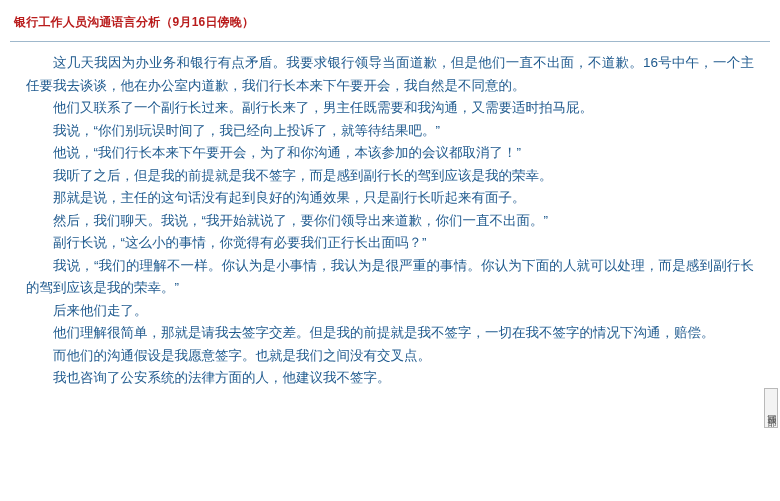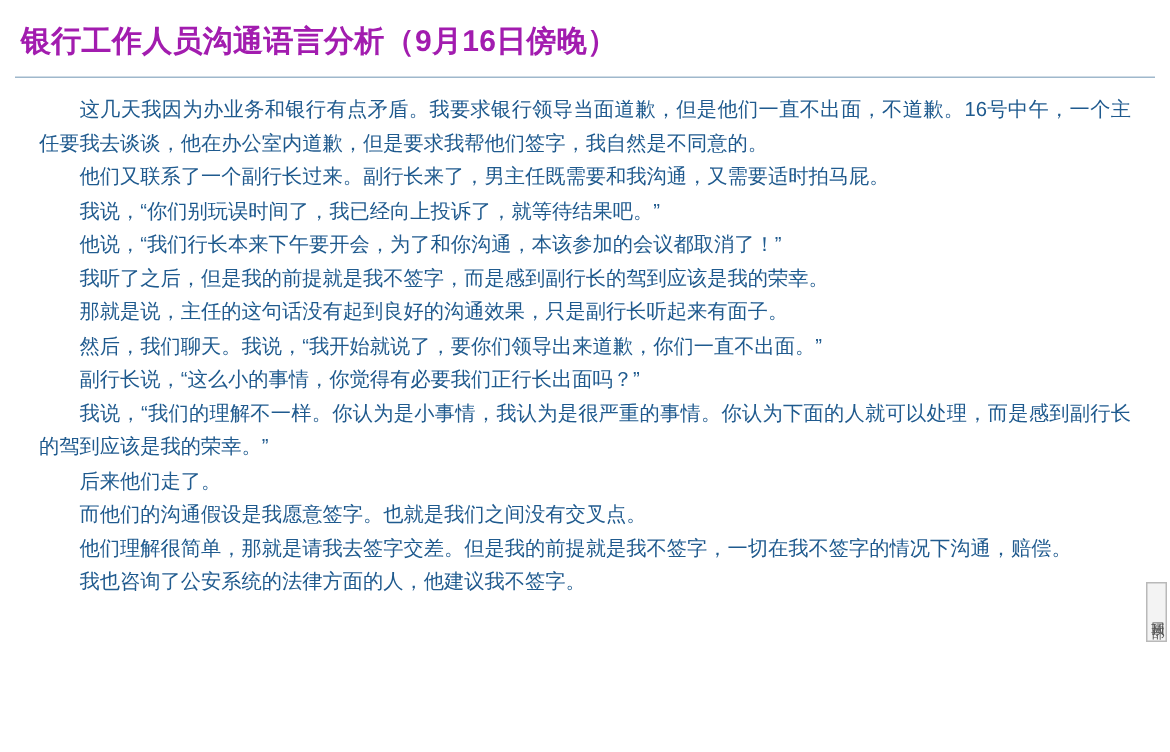--- a/index.html
+++ b/index.html
@@ -19,23 +19,23 @@
     position: relative;
     width: 780px;
     height: 501px;
     box-sizing: border-box;
     background: #ffffff;
   }
   .title-bar {
     padding: 14px 0 6px 14px;
   }
   .title {
-    font-size: 20px;
+    font-size: 12px;
     font-weight: bold;
-    color: #a21caf;
+    color: #b91c1c;
     letter-spacing: 0.2px;
     white-space: nowrap;
   }
   .rule {
     border: 0;
     border-top: 1px solid #9fb8cc;
     margin: 4px 10px 0 10px;
     height: 0;
   }
   .article {
@@ -73,30 +73,30 @@
 <body>
 
 <div class="page">
 
   <div class="title-bar">
     <div class="title">银行工作人员沟通语言分析（9月16日傍晚）</div>
   </div>
   <hr class="rule">
 
   <div class="article">
-    <p class="para">这几天我因为办业务和银行有点矛盾。我要求银行领导当面道歉，但是他们一直不出面，不道歉。16号中午，一个主任要我去谈谈，他在办公室内道歉，但是要求我帮他们签字，我自然是不同意的。</p>
+    <p class="para">这几天我因为办业务和银行有点矛盾。我要求银行领导当面道歉，但是他们一直不出面，不道歉。16号中午，一个主任要我去谈谈，他在办公室内道歉，我们行长本来下午要开会，我自然是不同意的。</p>
     <p class="para">他们又联系了一个副行长过来。副行长来了，男主任既需要和我沟通，又需要适时拍马屁。</p>
     <p class="para">我说，“你们别玩误时间了，我已经向上投诉了，就等待结果吧。”</p>
     <p class="para">他说，“我们行长本来下午要开会，为了和你沟通，本该参加的会议都取消了！”</p>
     <p class="para">我听了之后，但是我的前提就是我不签字，而是感到副行长的驾到应该是我的荣幸。</p>
     <p class="para">那就是说，主任的这句话没有起到良好的沟通效果，只是副行长听起来有面子。</p>
     <p class="para">然后，我们聊天。我说，“我开始就说了，要你们领导出来道歉，你们一直不出面。”</p>
     <p class="para">副行长说，“这么小的事情，你觉得有必要我们正行长出面吗？”</p>
     <p class="para">我说，“我们的理解不一样。你认为是小事情，我认为是很严重的事情。你认为下面的人就可以处理，而是感到副行长的驾到应该是我的荣幸。”</p>
     <p class="para">后来他们走了。</p>
+    <p class="para">他们理解很简单，那就是请我去签字交差。但是我的前提就是我不签字，一切在我不签字的情况下沟通，赔偿。</p>
     <p class="para">而他们的沟通假设是我愿意签字。也就是我们之间没有交叉点。</p>
-    <p class="para">他们理解很简单，那就是请我去签字交差。但是我的前提就是我不签字，一切在我不签字的情况下沟通，赔偿。</p>
     <p class="para">我也咨询了公安系统的法律方面的人，他建议我不签字。</p>
   </div>
 
   <div class="side-tab">回顶部</div>
 
 </div>
 
 </body></html>

